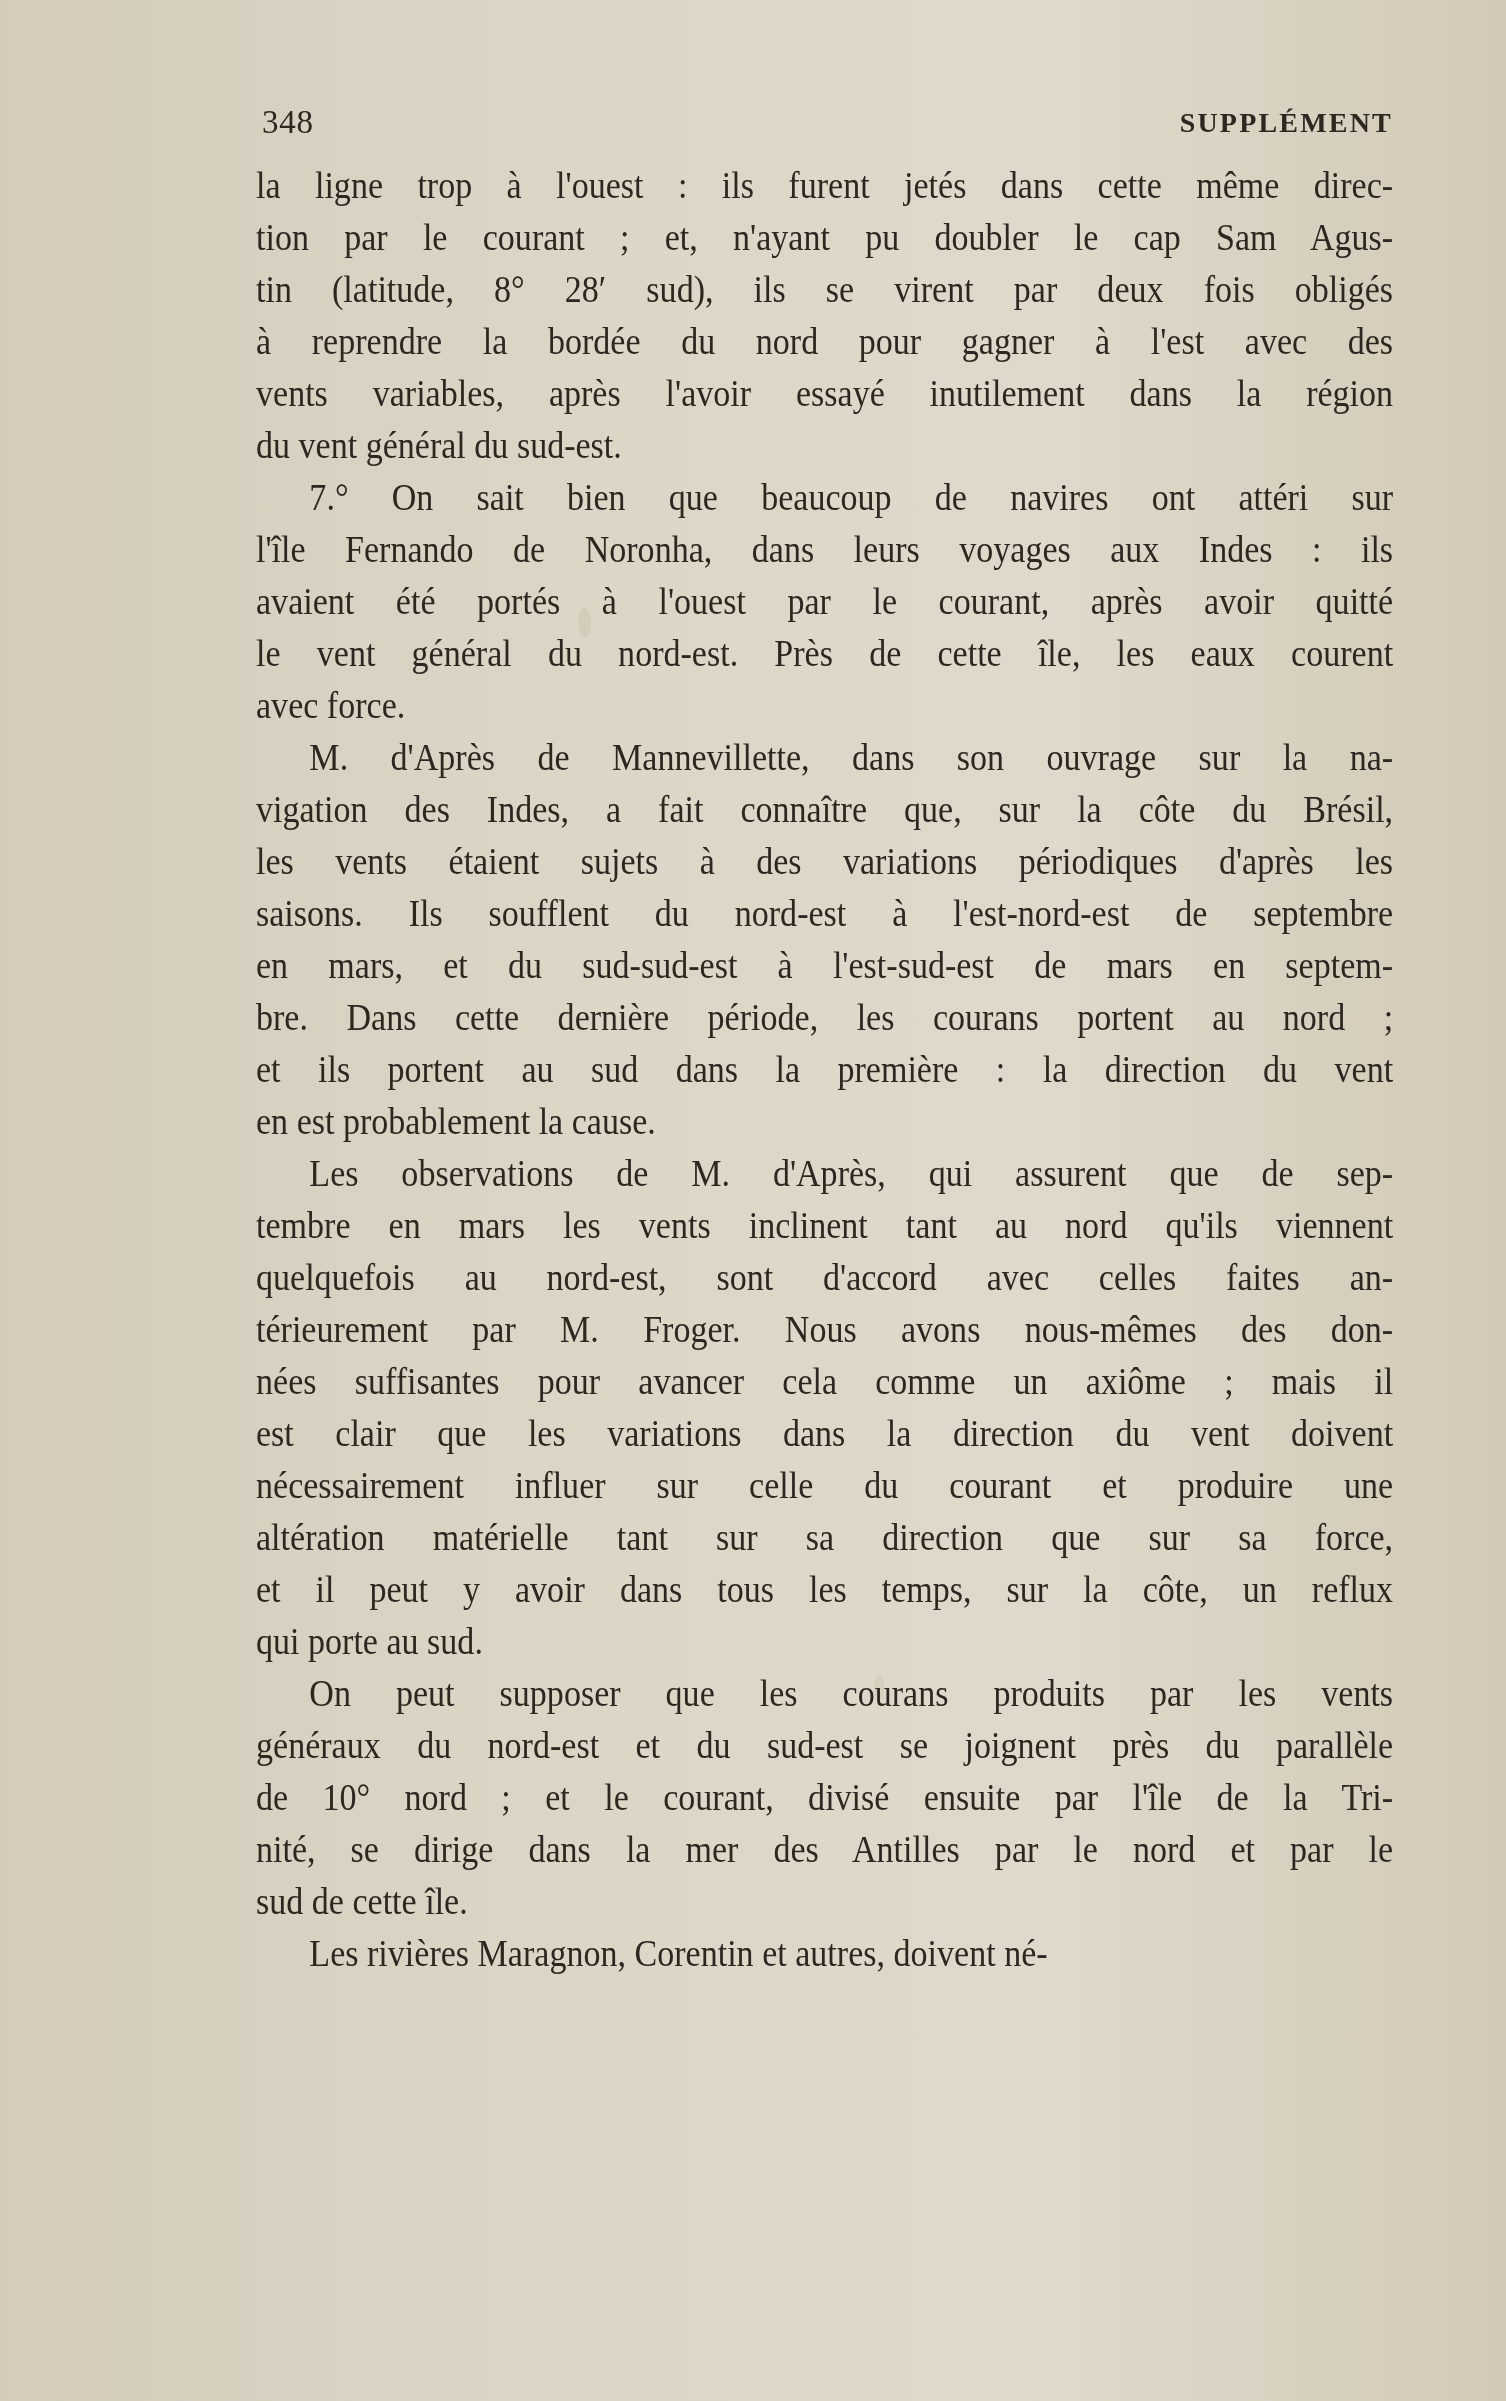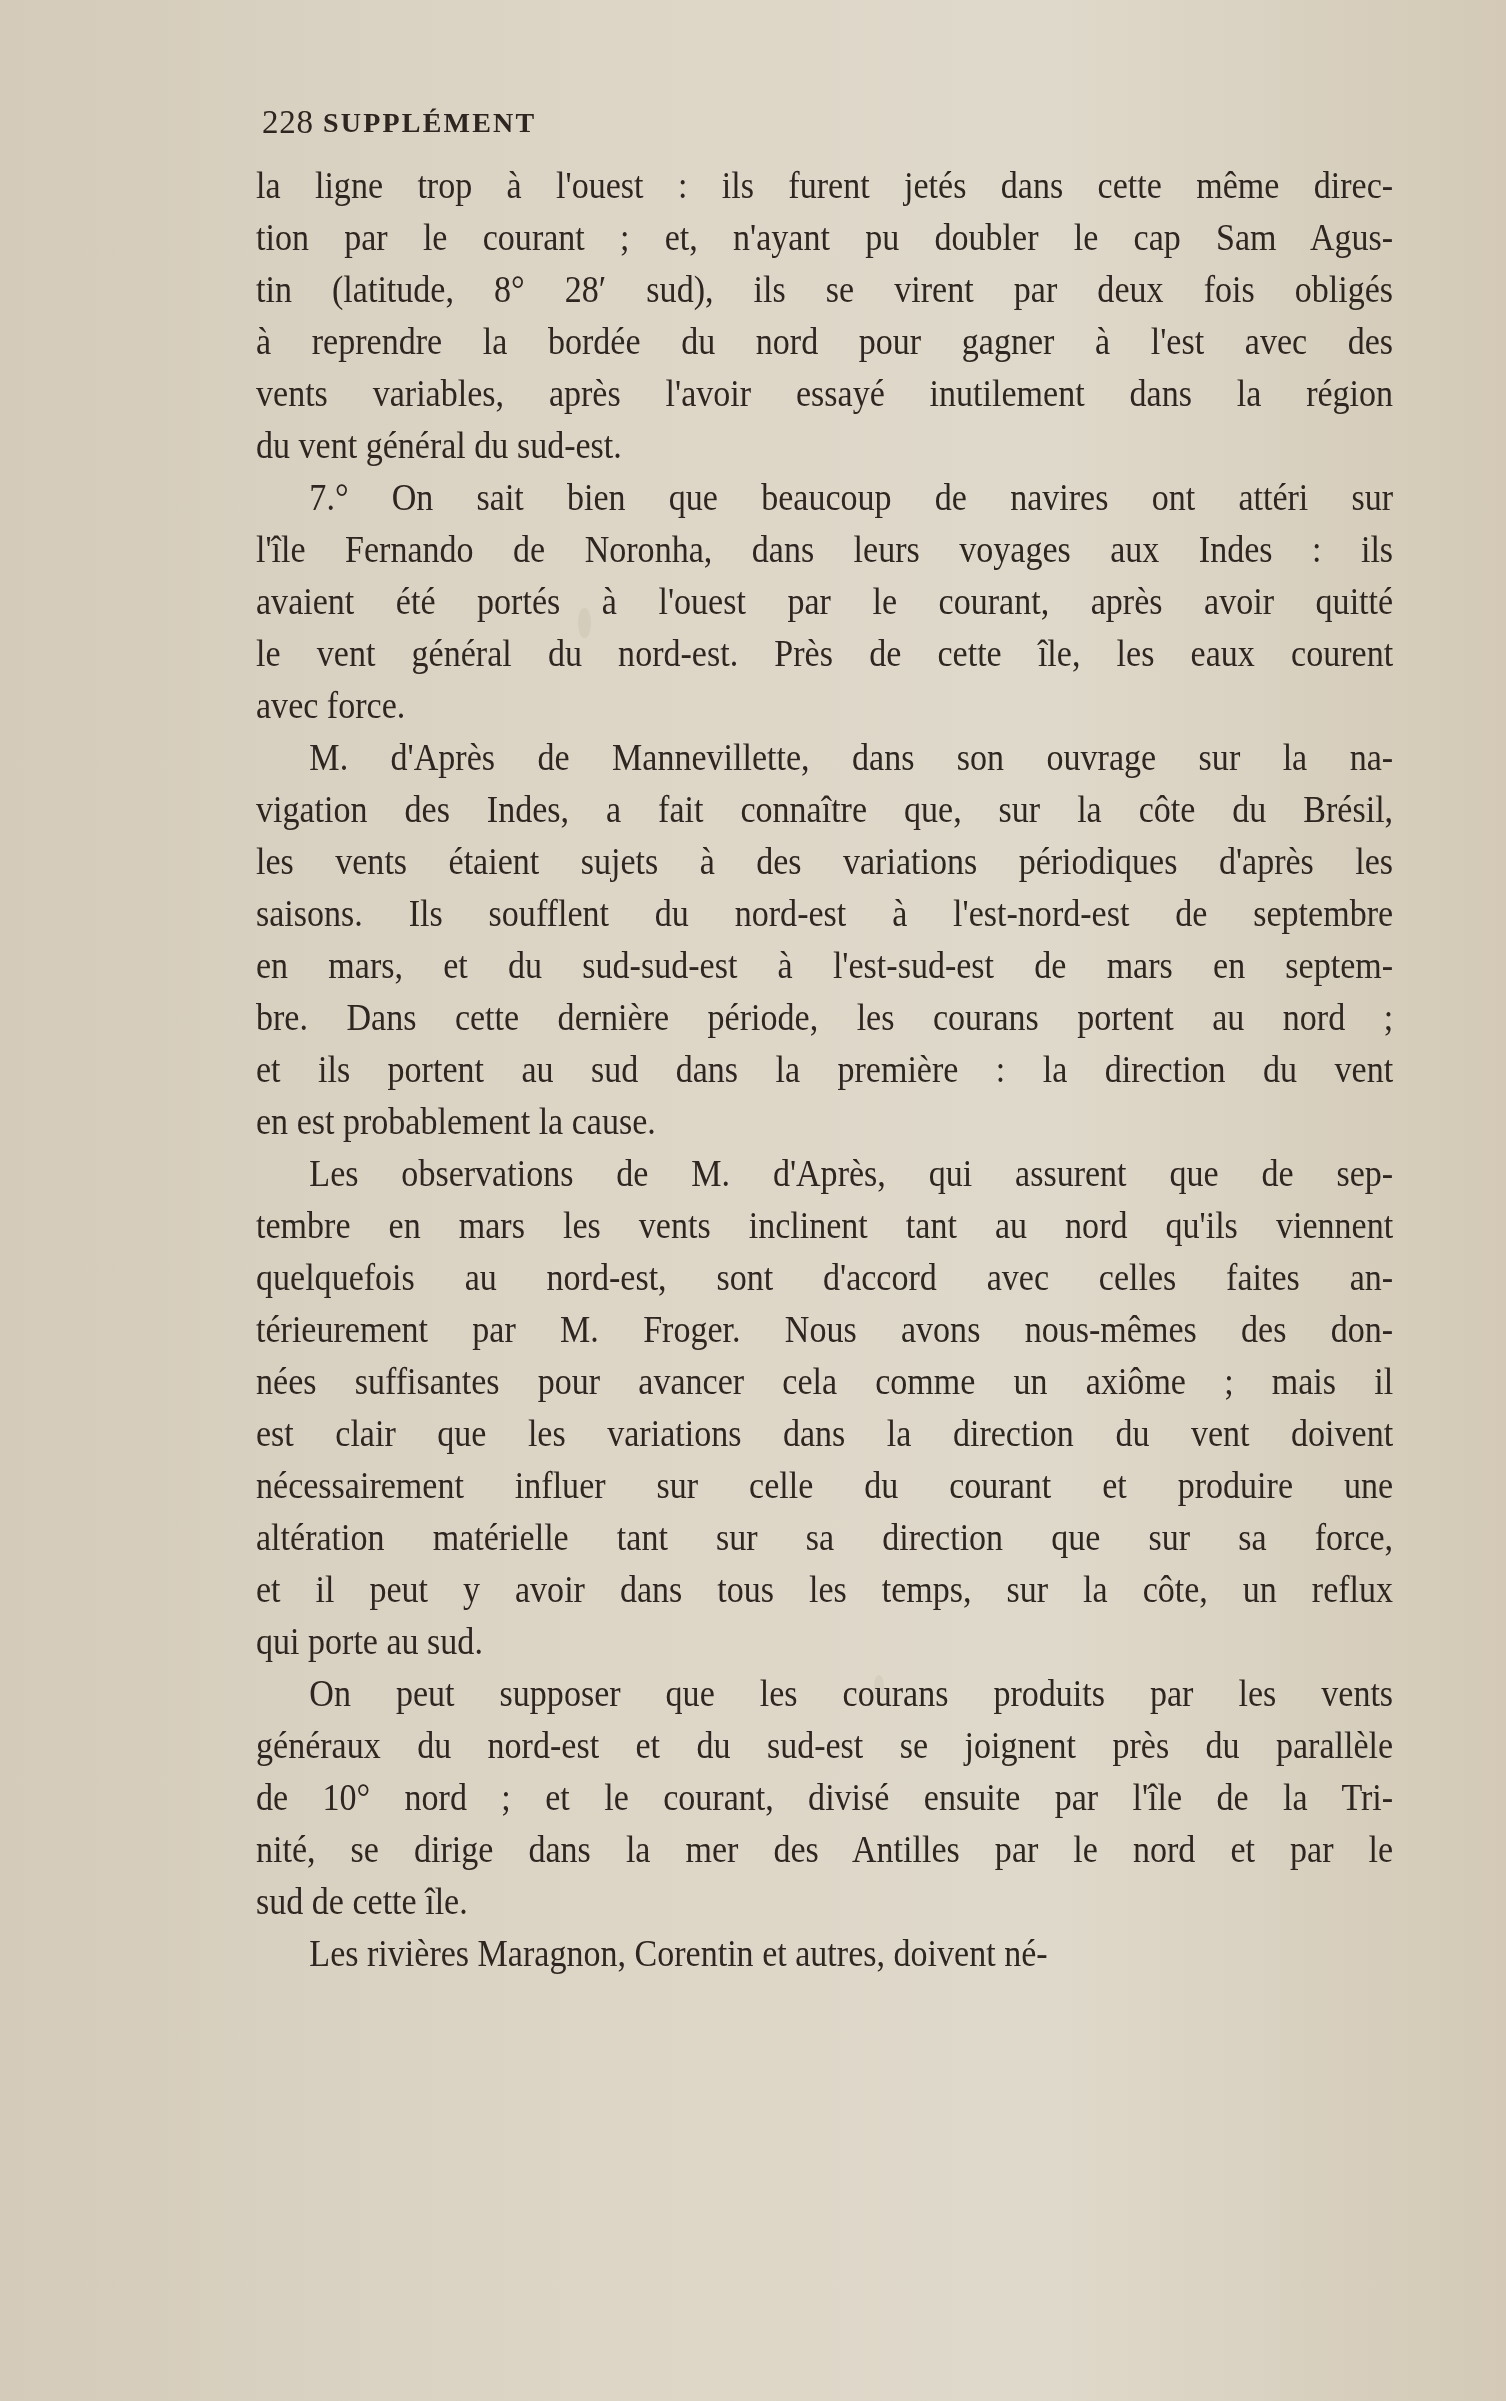--- a/index.html
+++ b/index.html
@@ -15,21 +15,21 @@
     position: absolute; left: 256px; top: 104px; width: 1137px;
   }
   .header {
     position: relative; height: 44px;
     font-size: 33px;
   }
   .page-number {
     position: absolute; left: 6px; top: 0; letter-spacing: 0.7px;
   }
   .running-head {
-    position: absolute; left: 0; right: 0; text-align: left; top: 3px;
+    position: absolute; left: 0; right: 0; text-align: right; top: 3px;
     font-size: 28px; letter-spacing: 2.2px; font-weight: bold; padding-left: 67px;
   }
   .body-text {
     margin-top: 12px;
     font-size: 37px;
     line-height: 52px;
     transform: scaleX(0.92); transform-origin: left top;
     width: 1236px;
   }
   .para { margin: 0; text-align: justify; text-align-last: left; }
@@ -41,21 +41,21 @@
   }
 </style>
 </head>
 <body>
 
 <div class="stain" style="left:578px;top:608px;width:13.3px;height:30px;"></div>
 <div class="stain" style="left:874px;top:1675px;width:10.4px;height:25px;"></div>
 
 <div class="page">
   <div class="header">
-    <span class="page-number">228</span>
+    <span class="page-number">348</span>
     <span class="running-head">SUPPLÉMENT</span>
   </div>
 
   <div class="body-text" id="body-text">
       <div class="para">
         <span class="line">la ligne trop à l'ouest : ils furent jetés dans cette même direc-</span>
         <span class="line">tion par le courant ; et, n'ayant pu doubler le cap Sam Agus-</span>
         <span class="line">tin (latitude, 8° 28′ sud), ils se virent par deux fois obligés</span>
         <span class="line">à reprendre la bordée du nord pour gagner à l'est avec des</span>
         <span class="line">vents variables, après l'avoir essayé inutilement dans la région</span>

